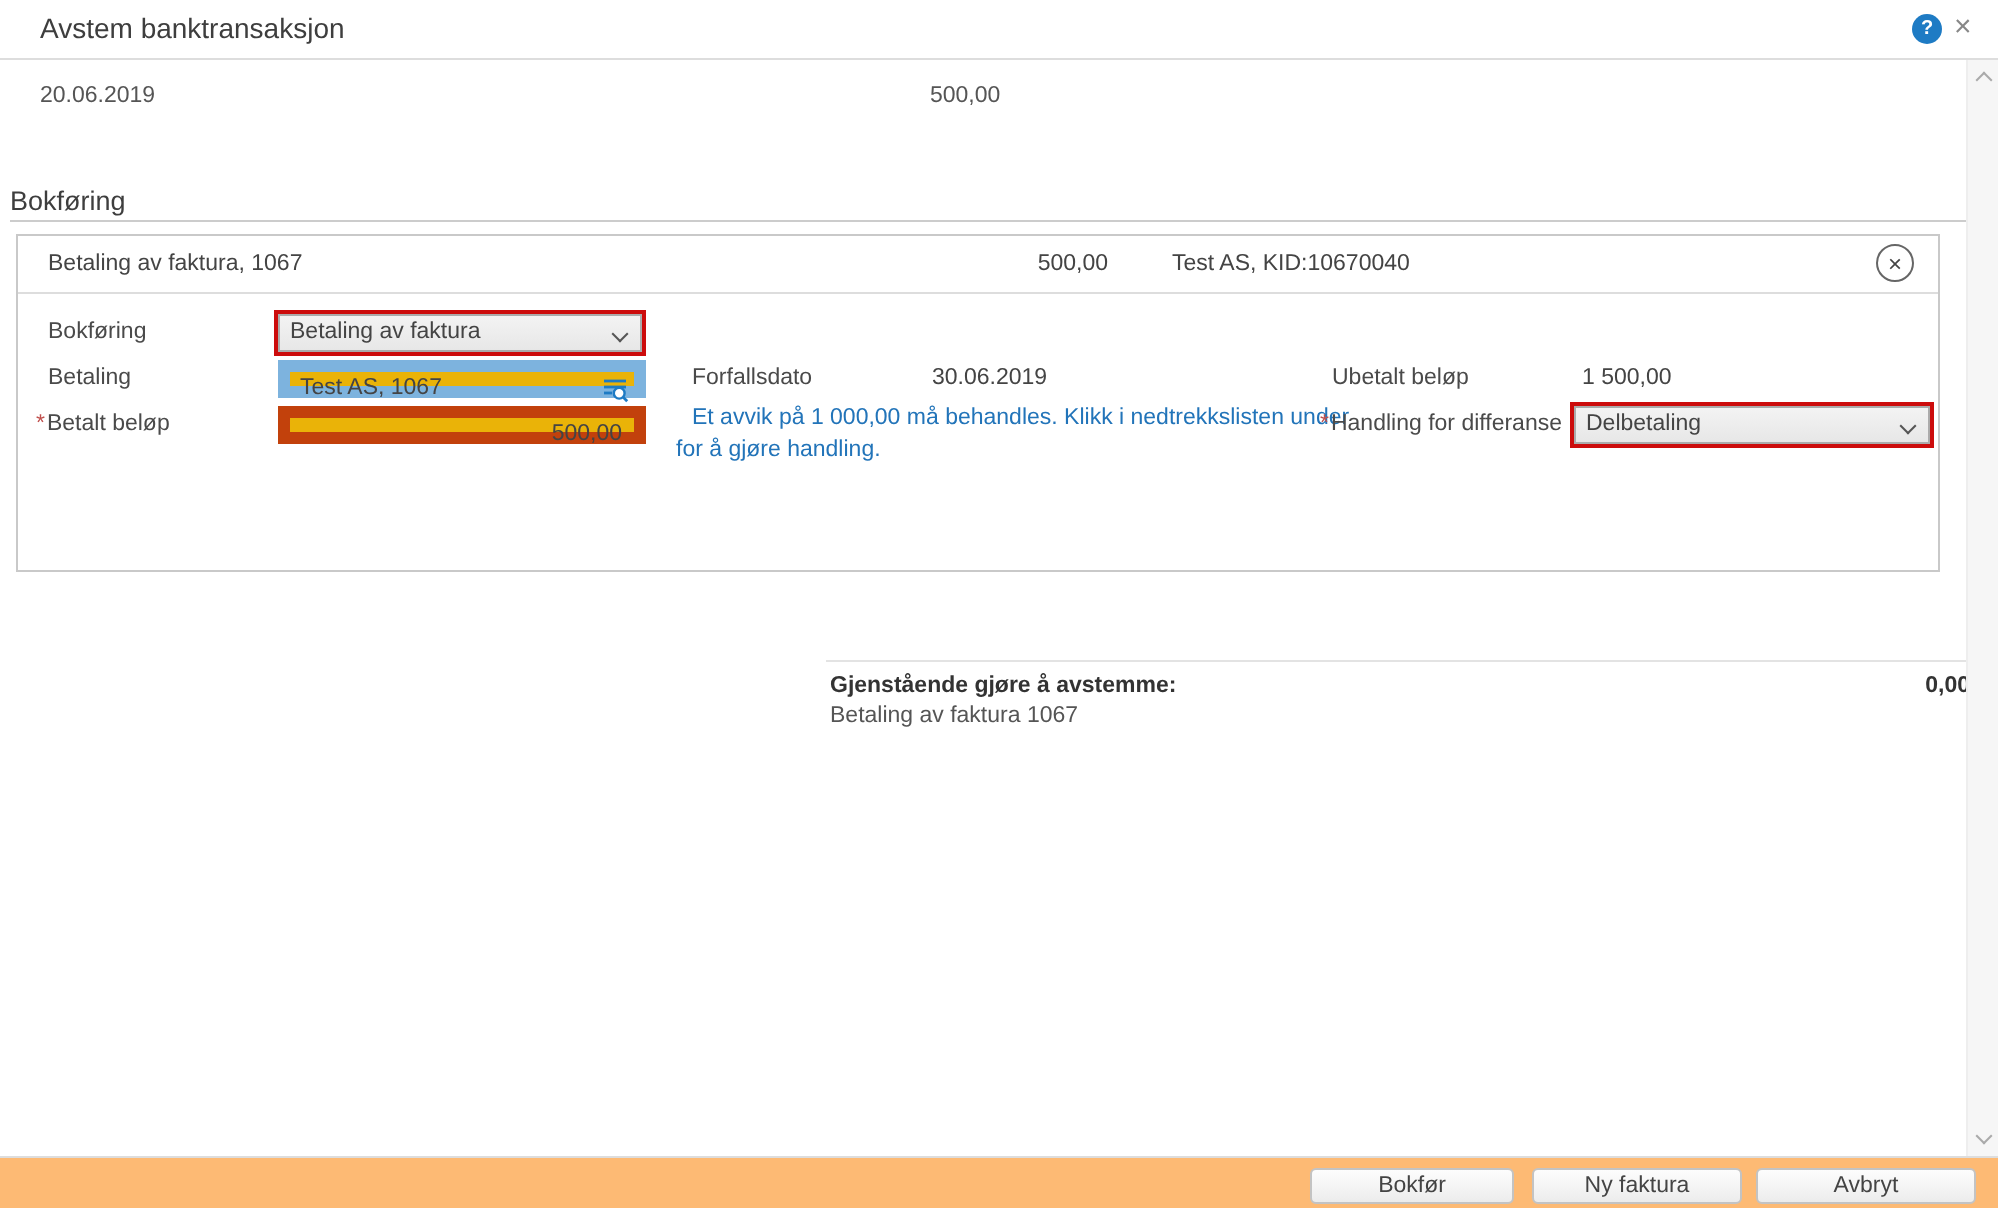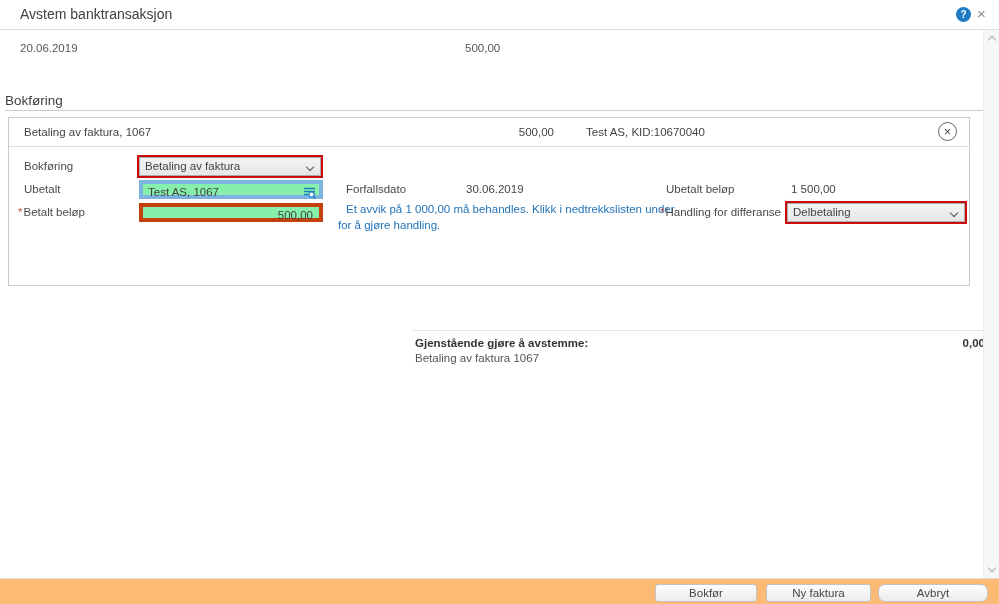--- a/index.html
+++ b/index.html
@@ -29,41 +29,41 @@
     text-align:center;line-height:18px;font-size:12px;color:#444;cursor:pointer;background:#fff;box-sizing:border-box;}
   .lbl{position:absolute;font-size:11.5px;color:#4a4a4a;white-space:nowrap;}
   .val{position:absolute;font-size:11.5px;color:#444;white-space:nowrap;}
   .req{color:#c0504d;margin-right:1px;}
   
   .field{position:absolute;box-sizing:border-box;font-size:11.5px;}
   .select{background:linear-gradient(#f3f3f3,#e7e7e7);border:1px solid #ababab;cursor:pointer;}
   .select .sel-text{position:absolute;left:5px;top:0;line-height:17px;color:#444;}
   .chev{position:absolute;right:7px;top:6px;width:5px;height:5px;border:solid #555;border-width:0 1px 1px 0;transform:rotate(45deg);}
   .red-box{position:absolute;top:-3px;left:-3px;right:-3px;bottom:-3px;border:2px solid #cc0c0c;pointer-events:none;}
-  .input{background:#86efac;border:4px solid #c2410c;}
+  .input{background:#eab308;border:6px solid #c2410c;}
   .input .in-text{position:absolute;left:5px;top:0;line-height:17px;color:#444;white-space:nowrap;}
   .input .in-text.right{left:auto;right:6px;}
   .input.blue{border-color:#7db3de;}
   .lookup-icon{position:absolute;right:2px;top:1px;width:15px;height:15px;cursor:pointer;}
   .warning{position:absolute;left:329px;top:84px;width:338px;font-size:11.5px;line-height:15.5px;
     color:#2274b9;text-indent:8px;}
   
   .summary-rule{position:absolute;left:413px;top:330px;width:572px;border-top:1px solid #e3e3e3;height:0;}
   .summary-row{position:absolute;left:413px;top:337px;width:572px;display:flex;justify-content:space-between;}
   .summary-label{font-size:11.5px;font-weight:bold;color:#333;padding-left:2px;}
   .summary-amount{font-size:11.5px;font-weight:bold;color:#333;}
   .summary-desc{position:absolute;left:415px;top:352px;font-size:11.5px;color:#555;}
   
   .footer{position:absolute;left:0;right:0;top:578px;height:26px;background:#fdba74;border-top:1px solid #ddd;}
   .btn{position:absolute;top:5px;height:18px;box-sizing:border-box;border:1px solid #c3c3c3;border-radius:3px;
     background:linear-gradient(#fdfdfd,#ececec);font-size:11.5px;color:#444;text-align:center;line-height:16px;cursor:pointer;
     font-family:inherit;padding:0;}
   .btn-bokfor{left:655px;width:102px;}
   .btn-ny{left:766px;width:105px;}
-  .btn-avbryt{left:878px;width:110px;border-radius:7px;}
+  .btn-avbryt{left:878px;width:110px;}
   
   .scrollbar{position:absolute;left:983px;top:30px;width:16px;height:548px;background:#f6f6f6;border-left:1px solid #eee;box-sizing:border-box;}
   .scroll-chev{position:absolute;left:5px;width:5px;height:5px;border:solid #aaa;}
   .scroll-up{top:7px;border-width:1px 1px 0 0;transform:rotate(-45deg);}
   .scroll-down{bottom:7px;border-width:0 1px 1px 0;transform:rotate(45deg);}
 </style>
 </head>
 <body>
 
 <div class="app">
@@ -88,21 +88,21 @@
       <span class="remove-btn">×</span>
     </div>
 
     <span class="lbl" style="left:15px;top:42px;">Bokføring</span>
     <div class="field select" style="left:130px;top:39px;width:182px;height:19px;text-align:right;">
       <span class="sel-text">Betaling av faktura</span>
       <span class="chev"></span>
       <span class="red-box"></span>
     </div>
 
-    <span class="lbl" style="left:15px;top:65px;">Ubetalt</span>
+    <span class="lbl" style="left:15px;top:65px;">Betaling</span>
     <div class="field input blue" style="left:130px;top:62px;width:184px;height:19px;">
       <span class="in-text">Test AS, 1067</span>
       <span class="lookup-icon">
         <svg width="15" height="15" viewBox="0 0 15 15">
           <line x1="2" y1="3.5" x2="13" y2="3.5" stroke="#1e7bc4" stroke-width="1.4"></line>
           <line x1="2" y1="6.5" x2="13" y2="6.5" stroke="#1e7bc4" stroke-width="1.4"></line>
           <line x1="2" y1="9.5" x2="6" y2="9.5" stroke="#1e7bc4" stroke-width="1.4"></line>
           <circle cx="9.6" cy="9.6" r="2.7" fill="#fff" stroke="#1e7bc4" stroke-width="1.2"></circle>
           <line x1="11.5" y1="11.5" x2="13.6" y2="13.6" stroke="#1e7bc4" stroke-width="1.4"></line>
         </svg>

